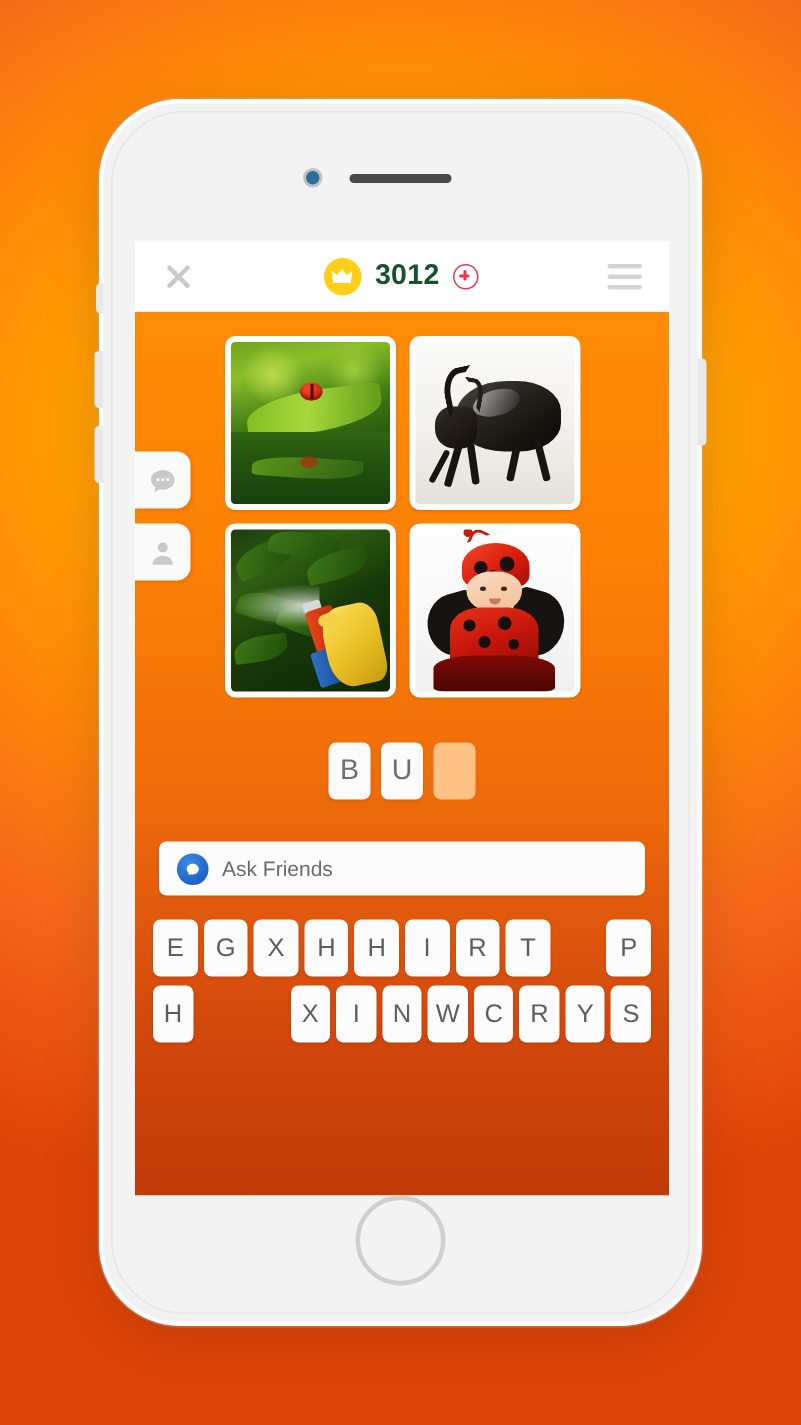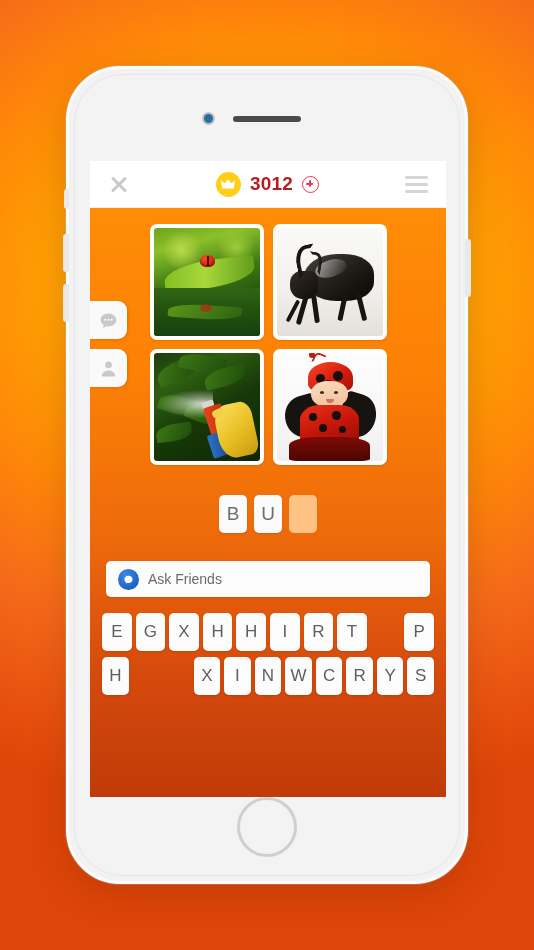--- a/index.html
+++ b/index.html
@@ -56,21 +56,21 @@
   }
   .x-icon:before { transform:rotate(45deg); }
   .x-icon:after  { transform:rotate(-45deg); }
 
   .coin-group { display:flex; align-items:center; gap:9px; }
   .coin {
     width:25px; height:25px; border-radius:50%; background:#FFCE16;
     display:flex; align-items:center; justify-content:center;
   }
   .coin svg { width:14px; height:11px; }
-  .coin-count { font-size:19px; font-weight:bold; color:#b91c1c; letter-spacing:.2px; }
+  .coin-count { font-size:19px; font-weight:bold; color:#14532d; letter-spacing:.2px; }
   .plus-btn {
     width:17px; height:17px; border-radius:50%; border:1.6px solid #E8384F;
     position:relative; cursor:pointer;
   }
   .plus-btn:before, .plus-btn:after {
     content:""; position:absolute; background:#E8384F; border-radius:1px;
   }
   .plus-btn:before { left:3.4px; top:6.4px; width:7px; height:1.8px; }
   .plus-btn:after  { left:6.4px; top:3.4px; width:1.8px; height:7px; }
 

